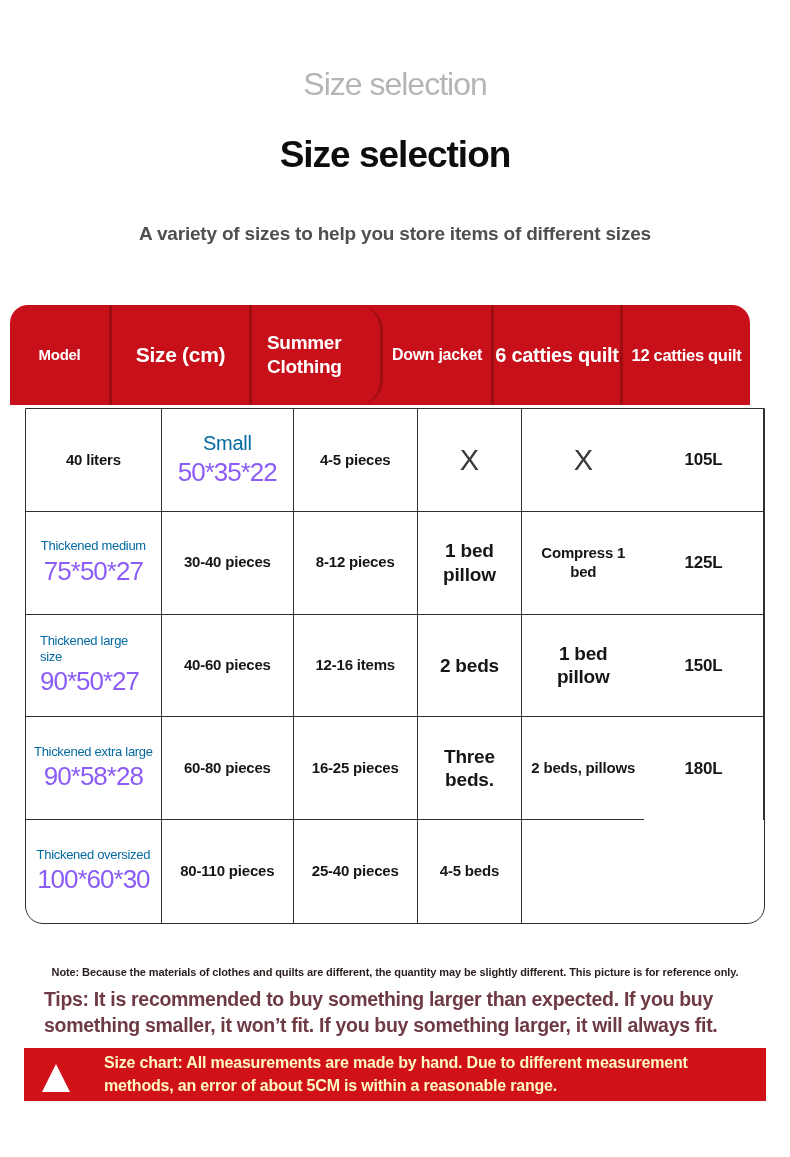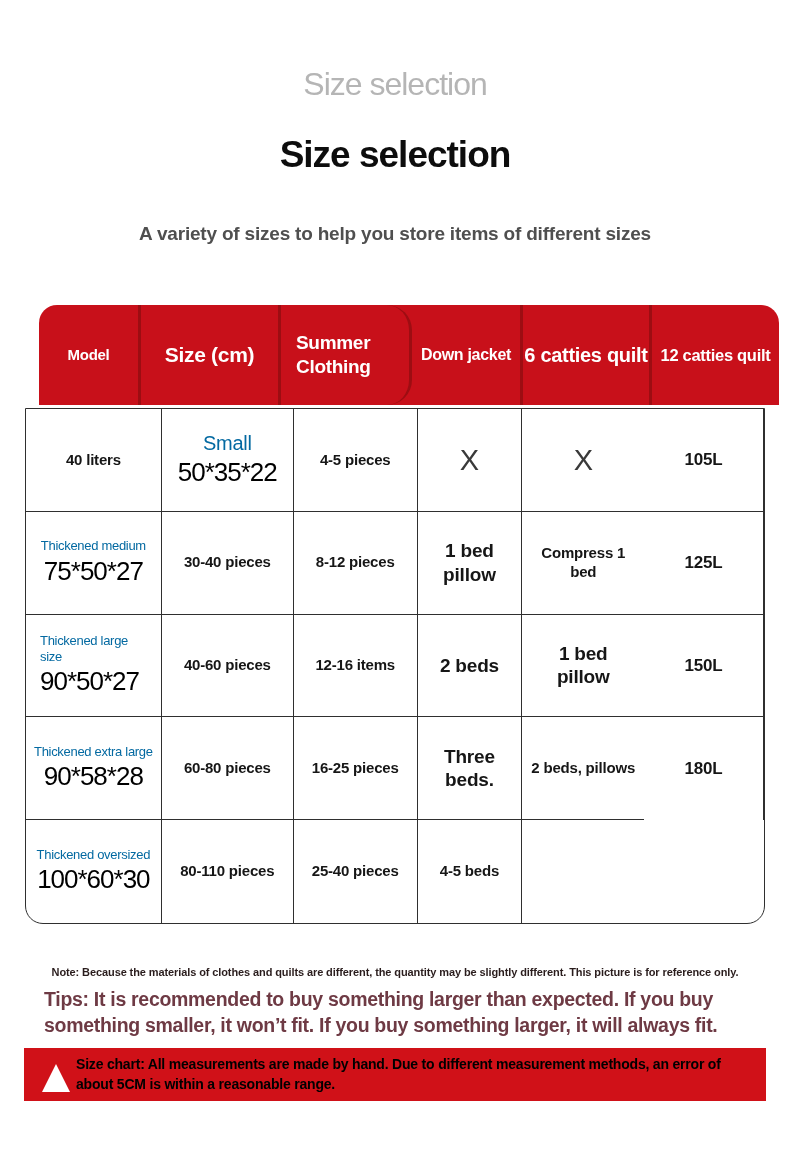--- a/index.html
+++ b/index.html
@@ -26,21 +26,21 @@
   }
   .subtitle {
     position: absolute; top: 223px; left: 0; width: 100%;
     text-align: center;
     font-size: 19px; font-weight: 700; letter-spacing: -0.2px;
     color: #4f4f4f;
   }
 
   
   .thead {
-    position: absolute; top: 305px; left: 39px;
+    position: absolute; top: 305px; left: 10px;
     width: 740px; height: 100px;
     display: grid;
     grid-template-columns: 102fr 140fr 131fr 111fr 129fr 127fr;
     background: var(--header-red, #c8101a);
     border-radius: 18px 18px 0 0;
     overflow: hidden;
   }
   .th {
     display: flex; align-items: center; justify-content: center;
     color: #ffffff; font-weight: 700; text-align: center;
@@ -78,21 +78,21 @@
   }
   .td.col-last { border-right: none; }
   .td.row-last { border-bottom: none; }
   .td.model { font-size: 17px; }
   .td.model-sm { font-size: 15px; }
   .td.big { font-size: 19px; padding: 4px 18px; }
   .td.x-mark { font-size: 29px; font-weight: 400; color: #3a3a3a; }
   .size-label { font-size: 13px; font-weight: 400; color: #0369a1; white-space: nowrap; letter-spacing: -0.3px; }
   .size-label.lg { font-size: 20px; white-space: normal; }
   .size-value {
-    font-size: 26px; font-weight: 400; color: #000000;
+    font-size: 26px; font-weight: 400; color: #8b5cf6;
     letter-spacing: -1px; margin-top: 0; white-space: nowrap;
   }
   .td.align-left { align-items: flex-start; text-align: left; padding-left: 14px; }
   .td.align-left .size-label { white-space: normal; }
 
   
   .note {
     position: absolute; top: 966px; left: 0; width: 100%;
     text-align: center;
     font-size: 11px; font-weight: 700; letter-spacing: -0.1px;
@@ -112,22 +112,22 @@
     padding: 0 14px 0 18px;
   }
   .warn-triangle {
     width: 0; height: 0; flex: 0 0 auto;
     border-left: 14px solid transparent;
     border-right: 14px solid transparent;
     border-bottom: 28px solid #ffffff;
     margin-right: 6px; margin-top: 6px;
   }
   .warning-text {
-    color: #000000; font-weight: 700;
-    font-size: 14px; letter-spacing: -0.2px; line-height: 1.4;
+    color: #fef9c3; font-weight: 700;
+    font-size: 16px; letter-spacing: -0.2px; line-height: 1.4; margin-left: 28px;
   }
 </style>
 </head>
 <body>
 
 <div class="title-ghost">Size selection</div>
 <div class="title-main">Size selection</div>
 <div class="subtitle">A variety of sizes to help you store items of different sizes</div>
 
 <div class="thead">

